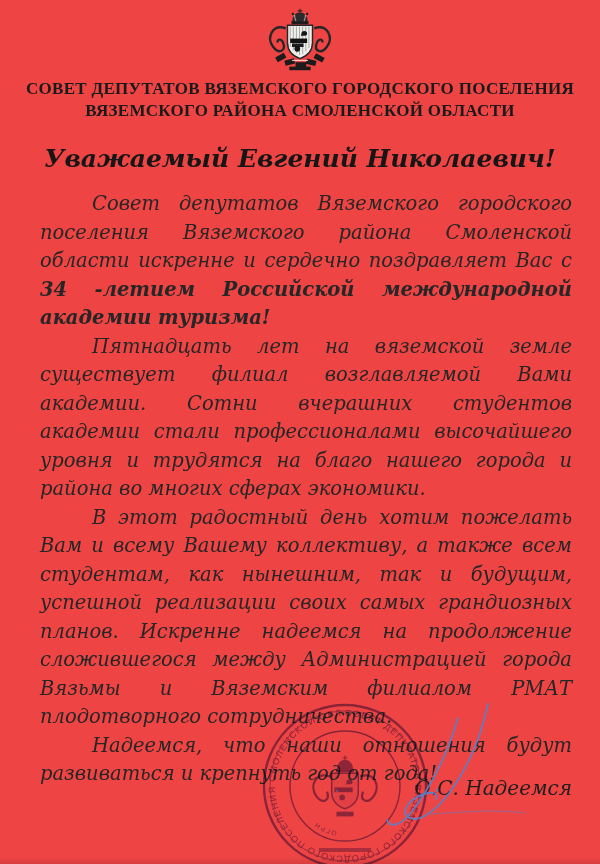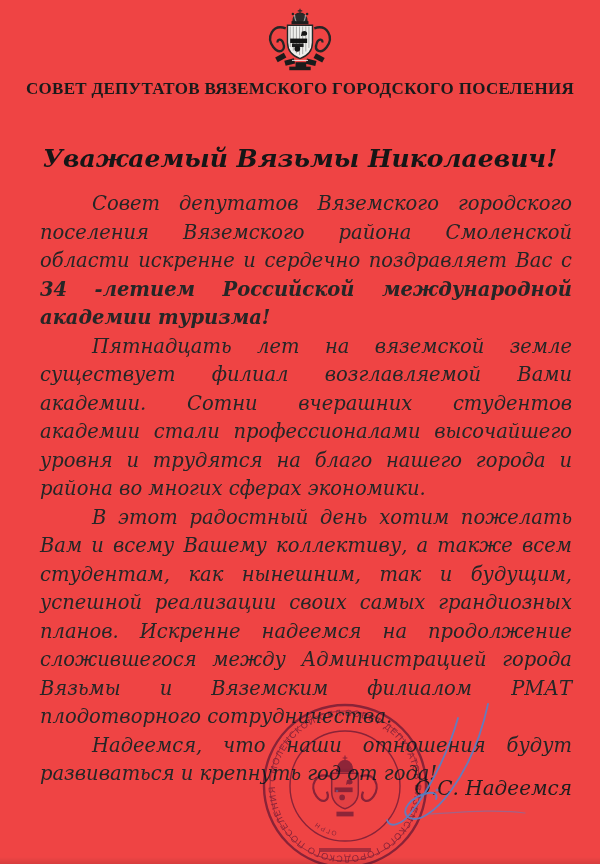--- a/index.html
+++ b/index.html
@@ -151,23 +151,24 @@
         <rect x="52" y="60" width="11" height="6" transform="rotate(14 57 63)"></rect>
         <rect x="61" y="55" width="11" height="6" transform="rotate(28 66 58)"></rect>
         <rect x="33" y="68" width="24" height="4"></rect>
       </g>
       <path d="M36 61 h18" stroke="#f0f0ee" stroke-width="1"></path>
     </g>
   </svg>
 
   <div class="org-header">
     <div>СОВЕТ ДЕПУТАТОВ ВЯЗЕМСКОГО ГОРОДСКОГО ПОСЕЛЕНИЯ</div>
+    <div>ВЯЗЕМСКОГО РАЙОНА СМОЛЕНСКОЙ ОБЛАСТИ</div>
   </div>
 
-  <div class="salutation">Уважаемый Вязьмы Николаевич!</div>
+  <div class="salutation">Уважаемый Евгений Николаевич!</div>
 
   <div class="letter-body">
     <p><span>Совет депутатов Вяземского городского поселения Вяземского района Смоленской области искренне и сердечно поздравляет Вас с </span><span class="bold-run">34 -летием Российской международной академии туризма!</span></p>
     <p>Пятнадцать лет на вяземской земле существует филиал возглавляемой Вами академии. Сотни вчерашних студентов академии стали профессионалами высочайшего уровня и трудятся на благо нашего города и района во многих сферах экономики.</p>
     <p>В этот радостный день хотим пожелать Вам и всему Вашему коллективу, а также всем студентам, как нынешним, так и будущим, успешной реализации своих самых грандиозных планов. Искренне надеемся на продолжение сложившегося между Администрацией города Вязьмы и Вяземским филиалом РМАТ плодотворного сотрудничества.</p>
     <p>Надеемся, что наши отношения будут развиваться и крепнуть год от года!</p>
   </div>
 
 
   <div class="signer-name">О.С. Надеемся</div>

